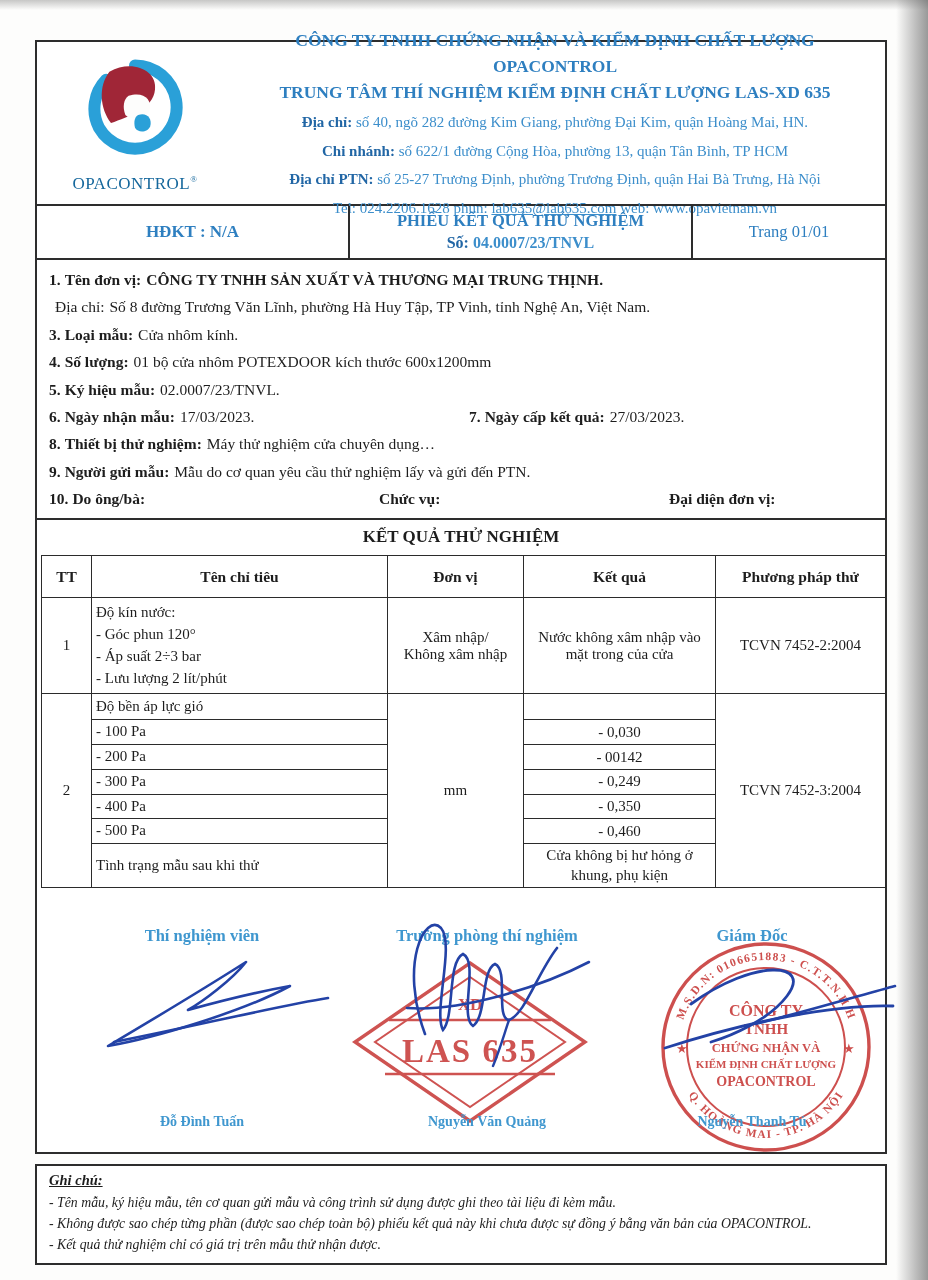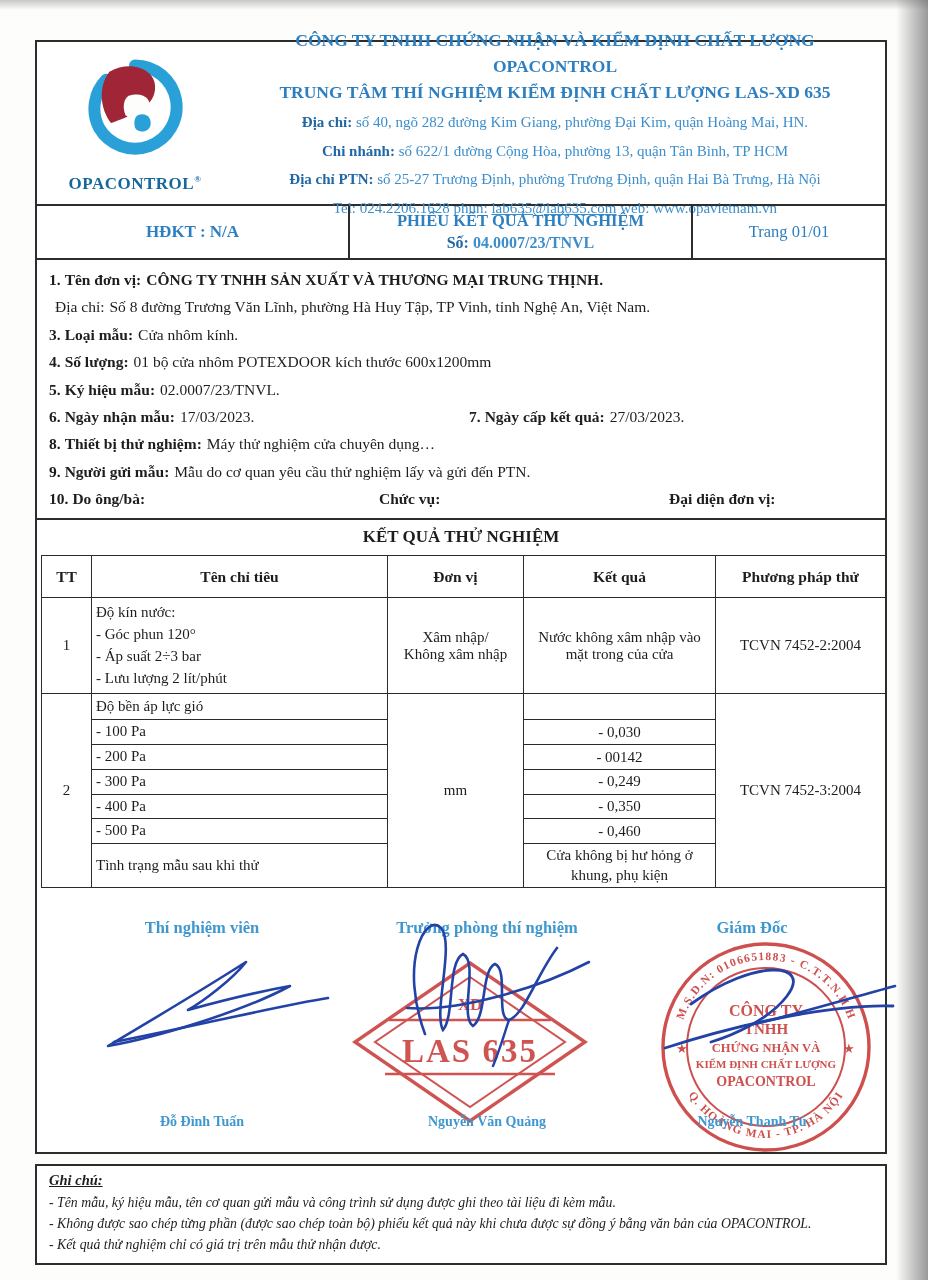--- a/index.html
+++ b/index.html
@@ -21,21 +21,21 @@
   .edge-top {
     position: absolute; top:0; left:0; right:0; height: 10px;
     background: linear-gradient(to bottom, rgba(110,110,110,.38), rgba(110,110,110,0));
     z-index: 50;
   }
   .doc { position: absolute; left: 35px; top: 40px; width: 852px; }
 
   
   .header-box { display: flex; border: 2px solid #2d2d2d; height: 166px; background:#fff; }
   .logo-cell { width: 196px; display:flex; flex-direction:column; align-items:center; justify-content:center; padding-top:6px; }
-  .brand { font-weight: bold; font-size: 17px; color: #15679c; letter-spacing: .5px; margin-top: 18px; }
+  .brand { font-weight: normal; font-size: 17px; color: #15679c; letter-spacing: .5px; margin-top: 18px; }
   .brand sup { font-size: 9px; }
   .header-info { flex: 1; display:flex; flex-direction:column; justify-content:center; text-align:center; line-height:1.5; padding-right: 8px; }
   .h-line { color: #2e7fc0; font-weight: bold; font-size: 17.5px; }
   .h-addr { font-size: 15px; color: #3c8ecb; margin-top: 6px; }
   .h-lbl { font-weight: bold; color: #2166a5; }
   .h-email { text-decoration: underline; color: #3c8ecb; }
 
   
   .meta-row { display:flex; border:2px solid #2d2d2d; border-top: none; height: 54px; background:#fff; }
   .meta-cell { display:flex; align-items:center; justify-content:center; }
@@ -68,21 +68,21 @@
   td.c { text-align: center; }
   td.specs { text-align: left; padding-left: 10px; line-height: 1.45; }
   tr.r1 td { height: 96px; }
   tr.h26 td { height: 26px; }
   tr.h24 td { height: 24px; }
   tr.h44 td { height: 44px; line-height: 1.3; }
 
   
   .sig { position: relative; height: 258px; }
   .sig-label, .sig-name { position: absolute; text-align: center; color: #3f97cf; font-weight: bold; }
-  .sig-label { top: 24px; font-size: 16.5px; }
+  .sig-label { top: 32px; font-size: 16.5px; }
   .sig-name { bottom: 22px; font-size: 14px; }
   .sc1 { left: 30px;  width: 270px; }
   .sc2 { left: 300px; width: 300px; }
   .sc3 { left: 585px; width: 260px; }
   .stamp, .signature { position: absolute; }
 
   
   .notes { border: 2px solid #2d2d2d; margin-top: 10px; padding: 6px 12px 8px; background:#fff; }
   .notes-title { font-weight: bold; font-style: italic; text-decoration: underline; font-size: 14.5px; margin-bottom: 4px; }
   .note-line { font-style: italic; font-size: 13.8px; line-height: 1.5; }

